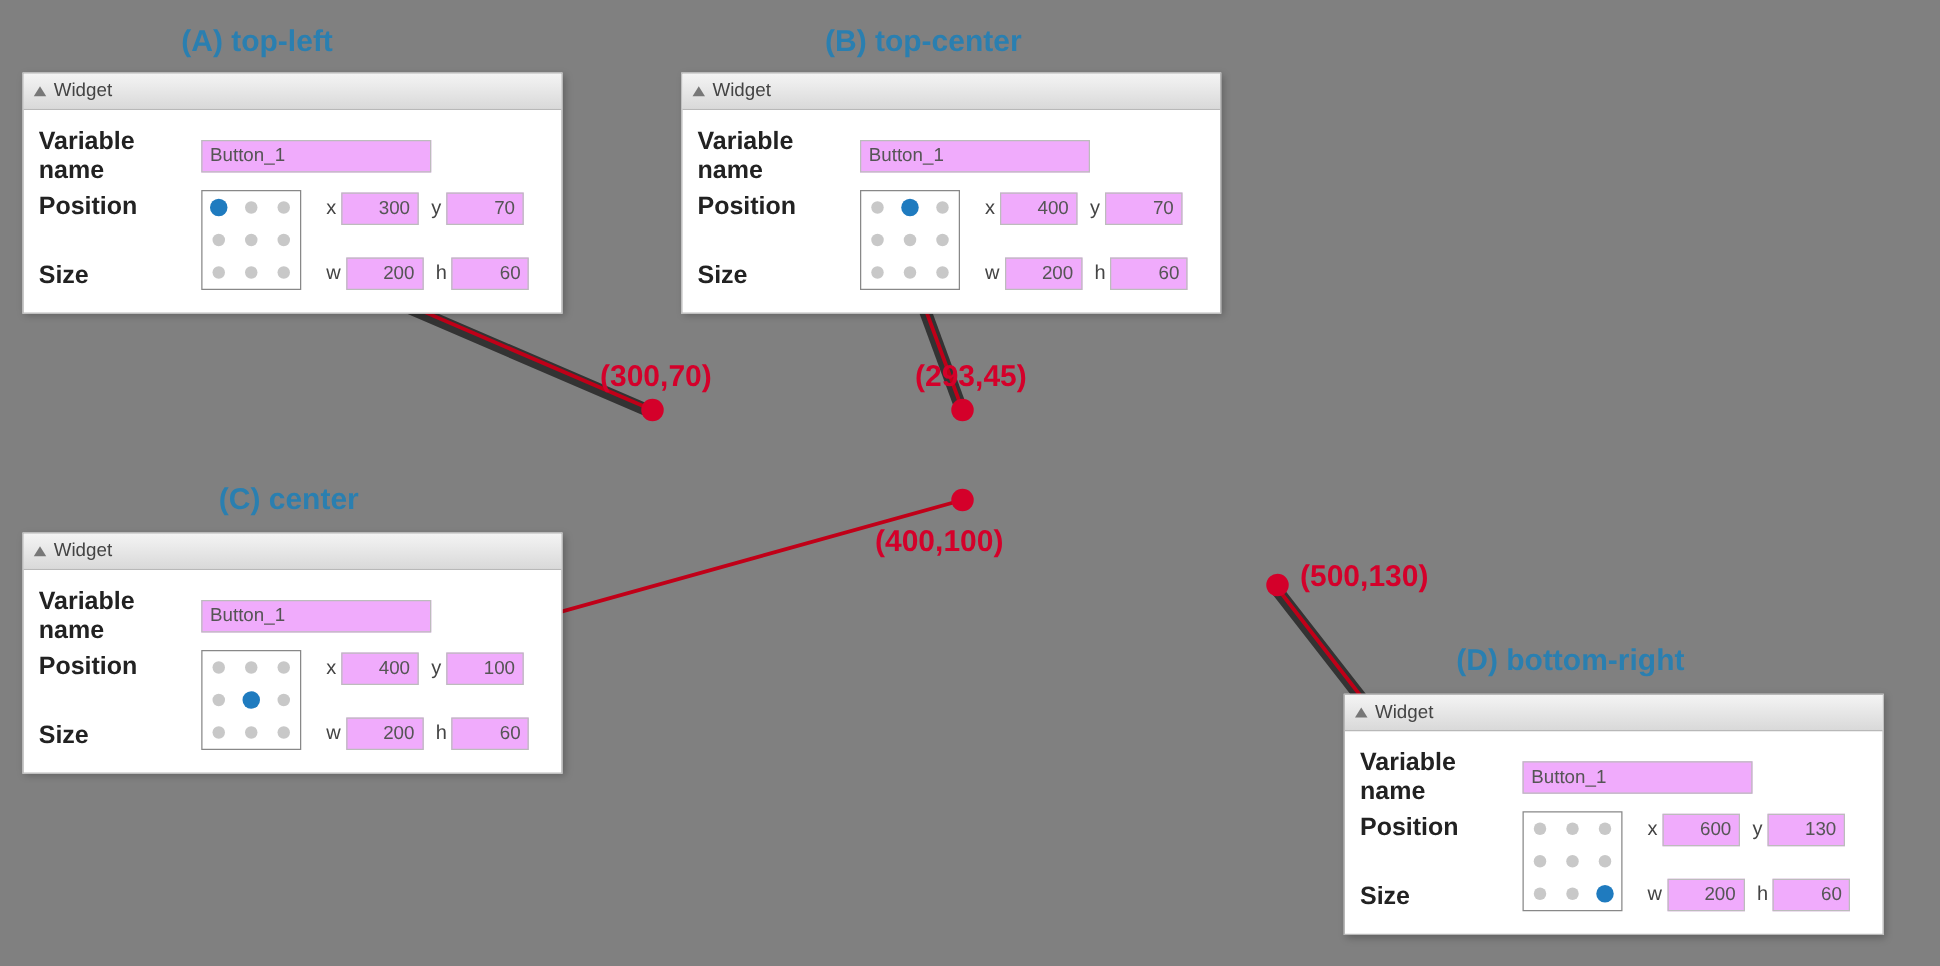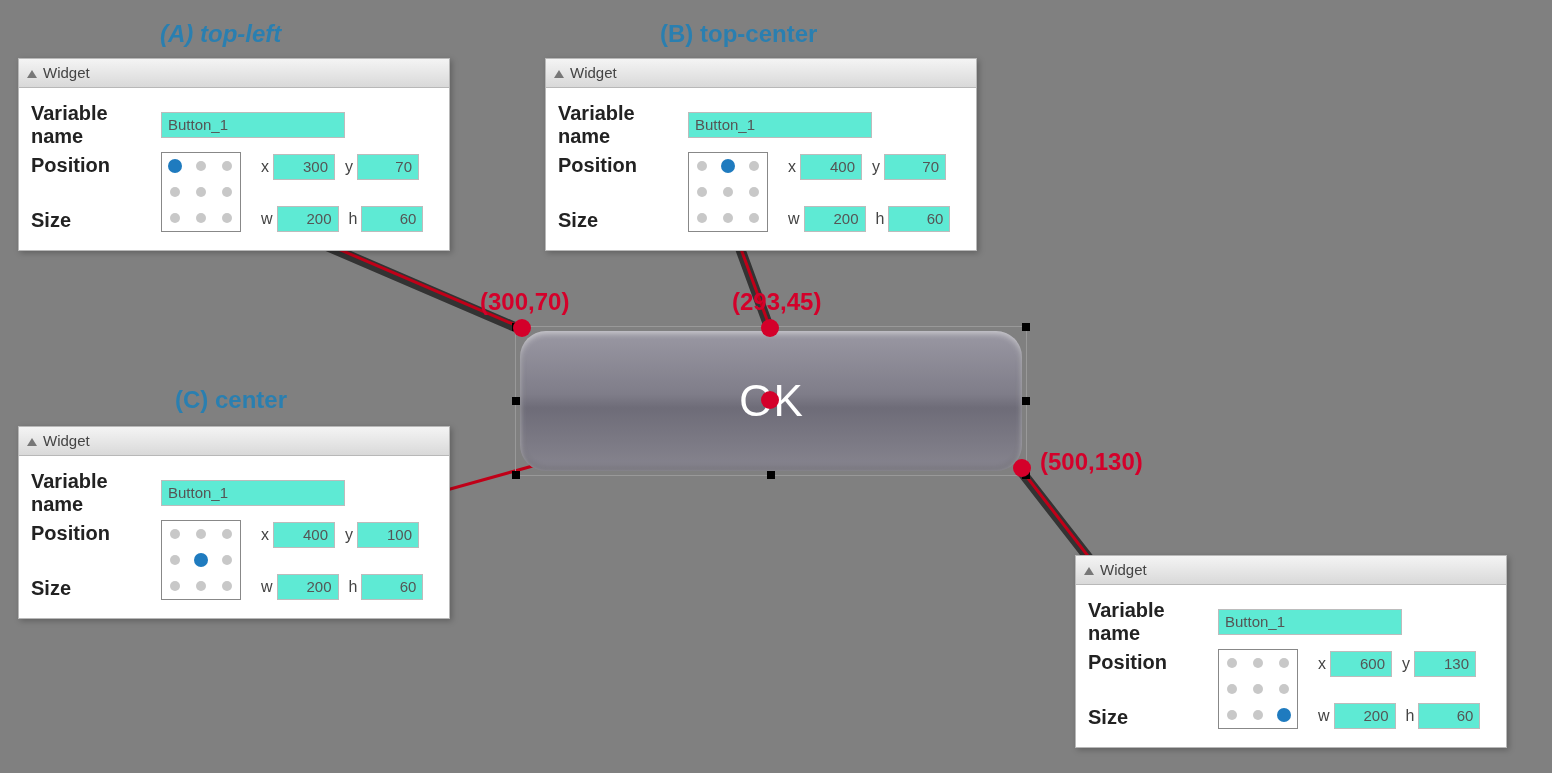--- a/index.html
+++ b/index.html
@@ -9,21 +9,21 @@
   
   .coord{position:absolute;font-size:24px;font-weight:bold;color:#d4002a;}
   
   .panel{position:absolute;width:430px;background:#fff;border:1px solid #b8b8b8;box-shadow:2px 2px 6px rgba(0,0,0,.25);}
   .panel-header{height:28px;line-height:28px;padding:0 8px;font-size:15px;color:#444;
     background:linear-gradient(#f4f4f4,#d9d9d9);border-bottom:1px solid #b8b8b8;}
   .panel-header .tri{display:inline-block;width:0;height:0;border-left:5px solid transparent;border-right:5px solid transparent;border-bottom:8px solid #777;margin-right:6px;vertical-align:middle;}
   .panel-body{padding:10px 12px 14px 12px;}
   .row{display:flex;align-items:center;margin:4px 0;}
   .lbl{width:130px;font-size:20px;font-weight:bold;color:#222;}
-  .txt{border:1px solid #bcbcbc;height:24px;line-height:24px;padding:0 6px;font-size:15px;color:#555;background:#5eead4;}
+  .txt{border:1px solid #bcbcbc;height:24px;line-height:24px;padding:0 6px;font-size:15px;color:#555;background:#f0abfc;}
   .varname{width:170px;}
   .numlbl{font-size:16px;color:#444;margin:0 4px 0 10px;}
   .numbox{width:48px;text-align:right;}
   
   .anchor{width:78px;height:78px;border:1px solid #888;display:grid;grid-template-columns:repeat(3,1fr);grid-template-rows:repeat(3,1fr);margin-right:4px;}
   .anchor .dot{width:10px;height:10px;border-radius:50%;background:#c8c8c8;margin:auto;}
   .anchor .dot.sel{width:14px;height:14px;background:#1f7bbf;}
   .pos-size{display:flex;align-items:flex-end;}
   .ps-right{display:flex;flex-direction:column;justify-content:space-between;height:78px;margin-left:6px;}
   .ps-line{display:flex;align-items:center;}
@@ -53,42 +53,30 @@
     </g>
 
     <g stroke="#c00018" stroke-width="3" stroke-linecap="round">
       <line x1="150" y1="168" x2="522" y2="328"></line>
       <line x1="712" y1="170" x2="770" y2="328"></line>
       <line x1="188" y1="562" x2="770" y2="400"></line>
       <line x1="1213" y1="718" x2="1020" y2="468"></line>
     </g>
   </svg>
 
-  <div class="caption" style="left:160px;top:20px;font-style:italic;">(A) top-left</div>
+  <div class="caption" style="left:145px;top:20px;">(A) top-left</div>
   <div class="caption" style="left:660px;top:20px;">(B) top-center</div>
   <div class="caption" style="left:175px;top:386px;">(C) center</div>
+  <div class="caption" style="left:1165px;top:515px;">(D) bottom-right</div>
 
   <div class="coord" style="left:480px;top:288px;">(300,70)</div>
   <div class="coord" style="left:732px;top:288px;">(293,45)</div>
   <div class="coord" style="left:700px;top:420px;">(400,100)</div>
   <div class="coord" style="left:1040px;top:448px;">(500,130)</div>
 
-  <div class="ok-wrap" style="left:515px;top:326px;width:510px;height:148px;">
-    <div class="ok-btn">
-        <span>OK</span>
-      </div>
-    <div class="sel-handle" style="left:-4px;top:-4px;"></div>
-    <div class="sel-handle" style="left:251px;top:-4px;"></div>
-    <div class="sel-handle" style="right:-4px;top:-4px;"></div>
-    <div class="sel-handle" style="left:-4px;top:70px;"></div>
-    <div class="sel-handle" style="right:-4px;top:70px;"></div>
-    <div class="sel-handle" style="left:-4px;bottom:-4px;"></div>
-    <div class="sel-handle" style="left:251px;bottom:-4px;"></div>
-    <div class="sel-handle" style="right:-4px;bottom:-4px;"></div>
-  </div>
 
   <div class="reddot" style="left:522px;top:328px;"></div>
   <div class="reddot" style="left:770px;top:328px;"></div>
   <div class="reddot" style="left:770px;top:400px;"></div>
   <div class="reddot" style="left:1022px;top:468px;"></div>
 
   <div class="panel" style="left:18px;top:58px;">
     <div class="panel-header"><span class="tri"></span><span>Widget</span></div>
     <div class="panel-body">
       <div class="row">

